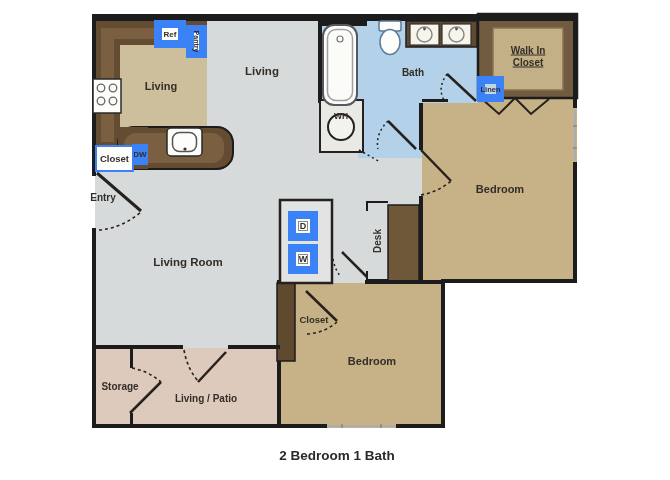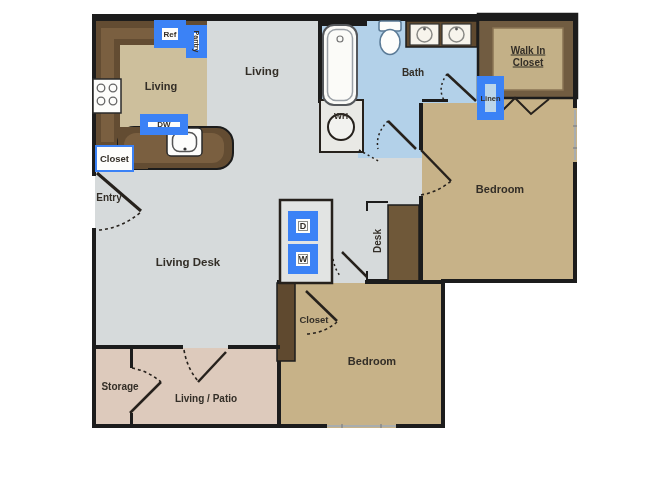--- a/index.html
+++ b/index.html
@@ -155,33 +155,34 @@
     <line x1="327" y1="426" x2="396" y2="426" stroke="#a9adad" stroke-width="2"></line>
     <line x1="342" y1="424" x2="342" y2="428" stroke="#888" stroke-width="1.5"></line>
     <line x1="381" y1="424" x2="381" y2="428" stroke="#888" stroke-width="1.5"></line>
   </g>
 </svg>
 
   <div class="box" style="left:154px;top:20px;width:32px;height:28px;">Ref</div>
   <div class="box" style="left:186px;top:25px;width:21px;height:33px;font-size:7px;">
       <span class="rot">Pantry</span>
     </div>
-  <div class="box" style="left:132px;top:114px;width:48px;height:21px;margin-left:8px;">DW</div>
+  <div class="box" style="left:132px;top:144px;width:16px;height:21px;">DW</div>
   <div class="box" style="left:95px;top:145px;width:39px;height:27px;font-size:9.5px;border-width:2px;">Closet</div>
-  <div class="box blue" style="left:477px;top:76px;width:27px;height:44px;font-size:7.5px;">Linen</div>
+  <div class="box blue" style="left:477px;top:76px;width:27px;height:26px;font-size:7.5px;">Linen</div>
   <div class="box inner" style="left:288px;top:211px;width:30px;height:30px;font-size:9px;">D</div>
   <div class="box inner" style="left:288px;top:244px;width:30px;height:30px;font-size:9px;">W</div>
 
   <div class="lbl" style="left:161px;top:86px;">Living</div>
   <div class="lbl" style="left:262px;top:72px;font-size:11.5px;">Living</div>
   <div class="lbl small" style="left:413px;top:73px;">Bath</div>
   <div class="lbl small center" style="left:528px;top:56px;width:54px;text-decoration:underline;">Walk In Closet</div>
   <div class="lbl" style="left:500px;top:189px;">Bedroom</div>
   <div class="lbl" style="left:372px;top:361px;">Bedroom</div>
-  <div class="lbl" style="left:188px;top:263px;font-size:11.5px;">Living Desk</div>
+  <div class="lbl" style="left:188px;top:263px;font-size:11.5px;">Living Room</div>
   <div class="lbl small" style="left:120px;top:387px;">Storage</div>
   <div class="lbl small" style="left:206px;top:399px;">Living / Patio</div>
-  <div class="lbl small" style="left:109px;top:198px;">Entry</div>
+  <div class="lbl small" style="left:103px;top:198px;">Entry</div>
   <div class="lbl small vert" style="left:378px;top:241px;">Desk</div>
   <div class="lbl tiny" style="left:314px;top:320px;">Closet</div>
   <div class="lbl" style="left:341px;top:117px;font-size:8.5px;">WH</div>
 
+  <div id="caption">2 Bedroom 1 Bath</div>
 </div>
 
 </body></html>

